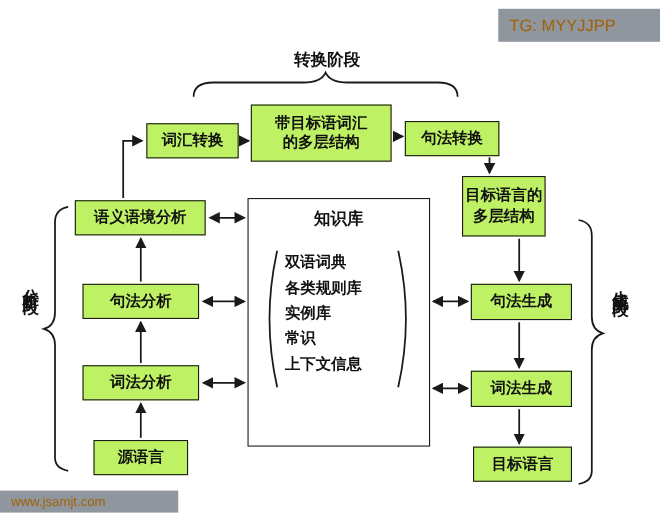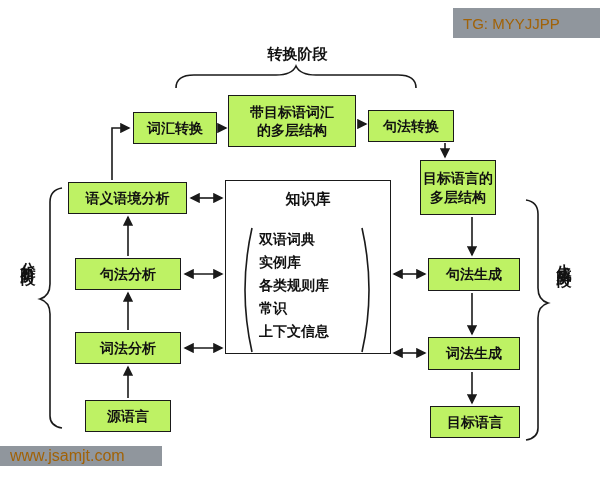--- a/index.html
+++ b/index.html
@@ -11,47 +11,47 @@
   .kb-box{position:absolute;border:1.6px solid #1a1a1a;background:#fff;box-sizing:border-box;}
   .kb-title{position:absolute;left:0;top:9px;width:100%;text-align:center;font-weight:bold;font-size:15px;}
   .kb-list{position:absolute;left:33px;top:47px;font-weight:bold;font-size:14px;line-height:23px;text-align:left;}
   .stage-label{position:absolute;font-weight:bold;font-size:15px;text-align:center;}
   .v-label{position:absolute;writing-mode:vertical-rl;text-orientation:upright;
            font-weight:bold;font-size:15px;letter-spacing:3px;}
   .layer{position:absolute;left:0;top:0;pointer-events:none;}
   .wm{position:absolute;background:rgba(125,132,140,0.85);color:#a16207;display:flex;align-items:center;
       font-family:"Liberation Sans",sans-serif;box-sizing:border-box;padding-left:10px;}
   .wm-tr{left:453px;top:8px;width:147px;height:30px;font-size:15px;}
-  .wm-bl{left:0;top:446px;width:162px;height:20px;font-size:16px;}
+  .wm-bl{left:0;top:446px;width:162px;height:20px;font-size:12px;}
 </style>
 </head>
 <body>
 
 <div id="stage">
 
   <div class="stage-label" style="left:255px;top:45px;width:85px;">转换阶段</div>
   <div class="v-label" style="left:18px;top:250px;">分析阶段</div>
   <div class="v-label" style="left:554px;top:252px;">生成阶段</div>
 
   <div class="box" style="left:133px;top:112px;width:84px;height:32px;">词汇转换</div>
   <div class="box" style="left:228px;top:95px;width:128px;height:52px;">带目标语词汇
 的多层结构</div>
   <div class="box" style="left:368px;top:110px;width:86px;height:32px;">句法转换</div>
 
   <div class="box" style="left:68px;top:182px;width:119px;height:32px;text-align:center;">语义语境分析</div>
   <div class="box" style="left:75px;top:258px;width:106px;height:32px;text-align:right;">句法分析</div>
   <div class="box" style="left:75px;top:332px;width:106px;height:32px;">词法分析</div>
   <div class="box" style="left:85px;top:400px;width:86px;height:32px;">源语言</div>
 
-  <div class="kb-box" style="left:225px;top:180px;width:166px;height:174px;">
+  <div class="kb-box" style="left:225px;top:180px;width:166px;height:226px;">
     <div class="kb-title">知识库</div>
     <div class="kb-list">
       <div>双语词典</div>
+      <div>各类规则库</div>
       <div>实例库</div>
-      <div>各类规则库</div>
       <div>常识</div>
       <div>上下文信息</div>
     </div>
   </div>
 
   <div class="box" style="left:420px;top:160px;width:76px;height:55px;">目标语言的
 多层结构</div>
   <div class="box" style="left:428px;top:258px;width:92px;height:33px;">句法生成</div>
   <div class="box" style="left:428px;top:337px;width:92px;height:33px;">词法生成</div>
   <div class="box" style="left:430px;top:406px;width:90px;height:32px;">目标语言</div>

